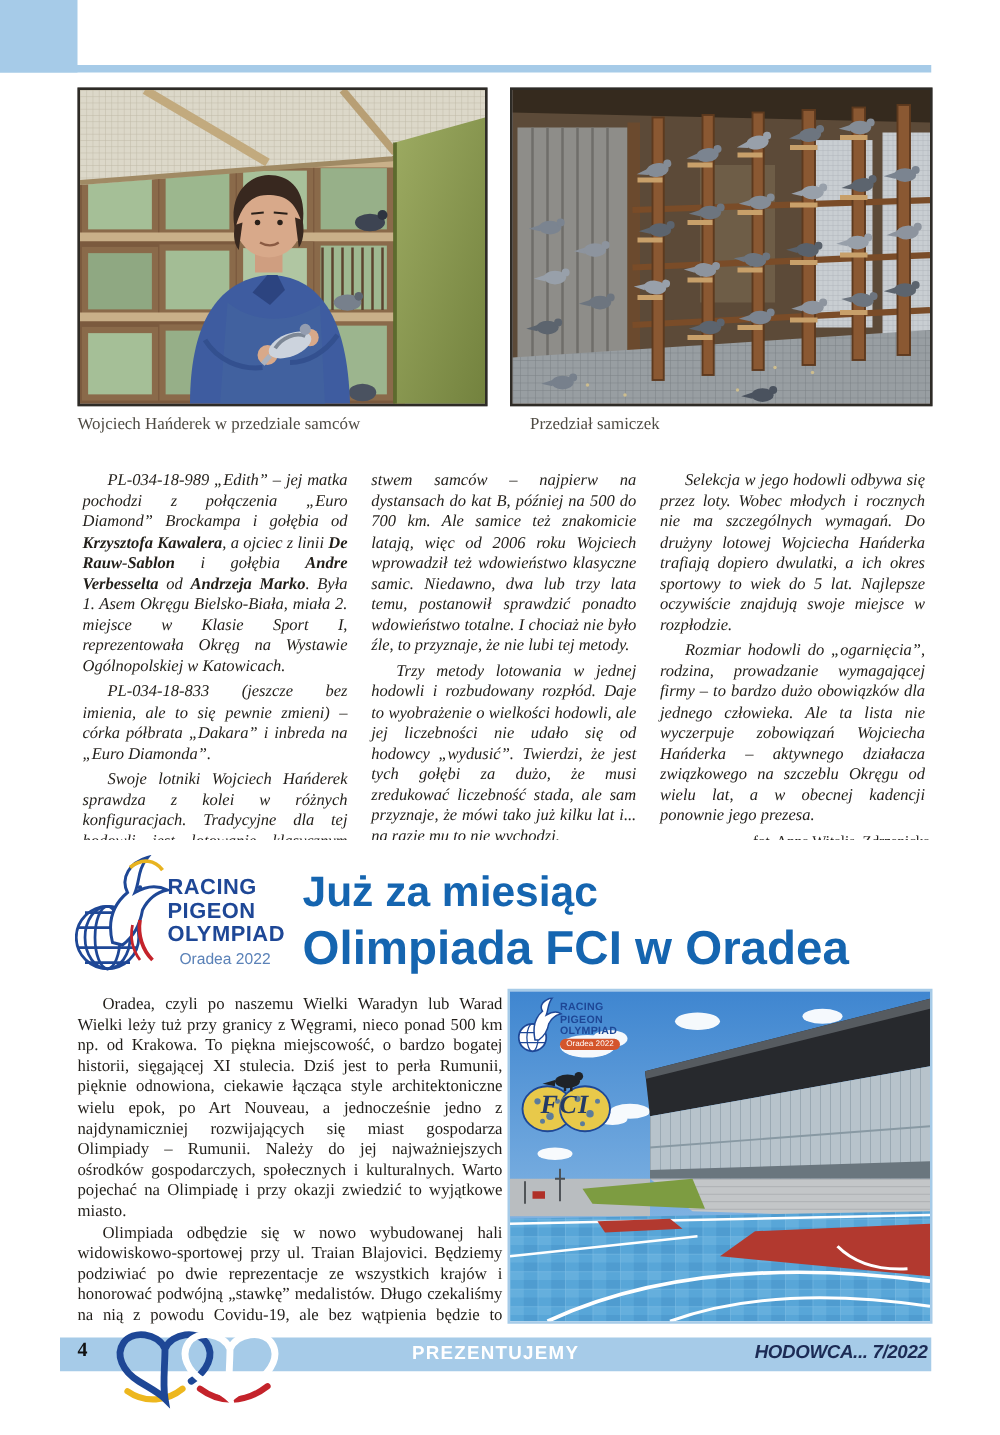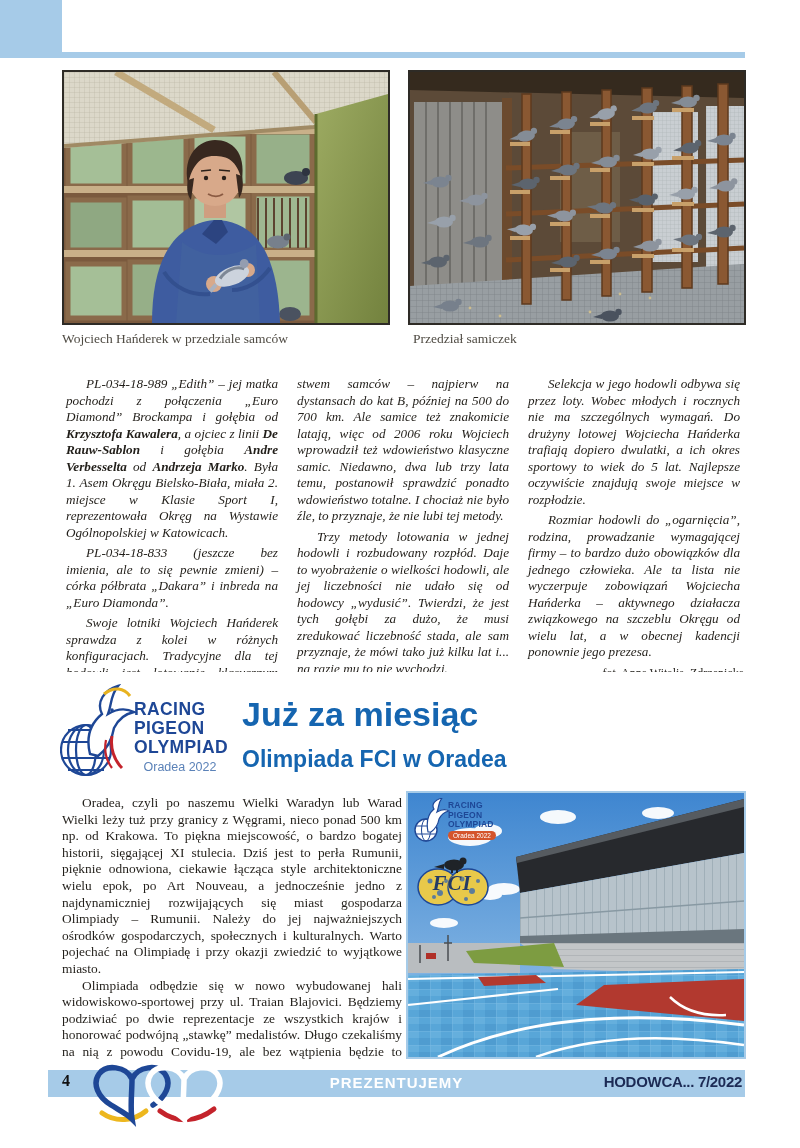--- a/index.html
+++ b/index.html
@@ -8,42 +8,42 @@
   
   .corner-square{position:absolute;left:0;top:0;width:62px;height:58px;background:#a6cbe8;}
   .top-rule{position:absolute;left:0;top:52px;width:745px;height:6px;background:#a6cbe8;}
   
   .fig{position:absolute;border:2px solid #2e2b26;box-sizing:border-box;background:#888;}
   .fig svg{display:block;}
   .fig-left{left:62px;top:70px;width:328px;height:255px;}
   .fig-right{left:408px;top:70px;width:338px;height:255px;}
   .caption{position:absolute;top:331px;text-align:left;font-size:13.5px;color:#4f4b43;}
   .cap-left{left:62px;width:328px;}
-  .cap-right{left:413px;width:338px;}
+  .cap-right{left:424px;width:338px;}
   
   .cols{position:absolute;left:62px;top:372px;width:684px;height:300px;display:flex;gap:11px;}
   .col{width:220px;height:300px;overflow:hidden;font-size:13.2px;line-height:16.5px;
        text-align:justify;}
   .col p{margin:4px;text-indent:20px;font-style:italic;}
   .col p.noind{text-indent:0;}
   .b{font-weight:bold;}
   .credit{display:block;text-align:right;font-size:12px;margin-top:1px;}
   
   .oly-logo{position:absolute;left:60px;top:684px;width:190px;height:106px;}
   .oly-logo .icon{position:absolute;left:0;top:0;}
   .oly-logo .words{position:absolute;left:74px;top:16px;color:#1e4796;
       font-family:"Liberation Sans",sans-serif;font-weight:bold;font-size:17.5px;
       line-height:19px;letter-spacing:.4px;}
   .oly-logo .sub{position:absolute;left:60px;top:76px;width:120px;text-align:center;
       color:#5b82b8;font-family:"Liberation Sans",sans-serif;font-size:12.5px;font-weight:normal;}
   
   .headline{position:absolute;left:242px;top:692px;width:510px;text-align:left;
       color:#1565b0;font-family:"Liberation Sans",sans-serif;font-weight:bold;}
   .headline .h1{font-size:34px;line-height:44px;}
-  .headline .h2{font-size:23px;line-height:46px;}
+  .headline .h2{font-size:38px;line-height:46px;}
   
   .oly-text{position:absolute;left:62px;top:795px;width:340px;height:268px;overflow:hidden;
       font-size:13.4px;line-height:16.6px;text-align:justify;}
   .oly-text p{margin:0;text-indent:20px;}
   .red-credit{float:right;text-indent:0;}
   .arena{position:absolute;left:406px;top:791px;width:340px;height:268px;
       border:2px solid #a6cbe8;box-sizing:border-box;}
   .arena svg{display:block;}
   .badge-racing{position:absolute;left:6px;top:5px;width:100px;height:52px;
       font-family:"Liberation Sans",sans-serif;}
@@ -56,21 +56,21 @@
       color:#233a66;font-family:"Liberation Serif",serif;font-style:italic;
       font-weight:bold;font-size:21px;letter-spacing:1px;text-shadow:0 0 2px #e8c94a;}
   
   .footer-bar{position:absolute;left:48px;top:1070px;width:697px;height:27px;background:#a6cbe8;}
   .page-num{position:absolute;left:62px;top:1072px;font-weight:bold;font-size:16px;color:#111;}
   .section-label{position:absolute;left:48px;top:1074px;width:697px;text-align:center;
       color:#ffffff;font-family:"Liberation Sans",sans-serif;font-weight:bold;
       font-size:15px;letter-spacing:1px;}
   .issue-label{position:absolute;right:58px;top:1073px;color:#1c2b55;
       font-family:"Liberation Sans",sans-serif;font-weight:bold;font-size:15px;
-      letter-spacing:-.3px;}
+      letter-spacing:-.3px;font-style:italic;}
   .hearts{position:absolute;left:88px;top:1061px;}
 </style>
 </head>
 <body>
 
 <div class="page">
 
   <div class="corner-square"></div>
   <div class="top-rule"></div>
 

